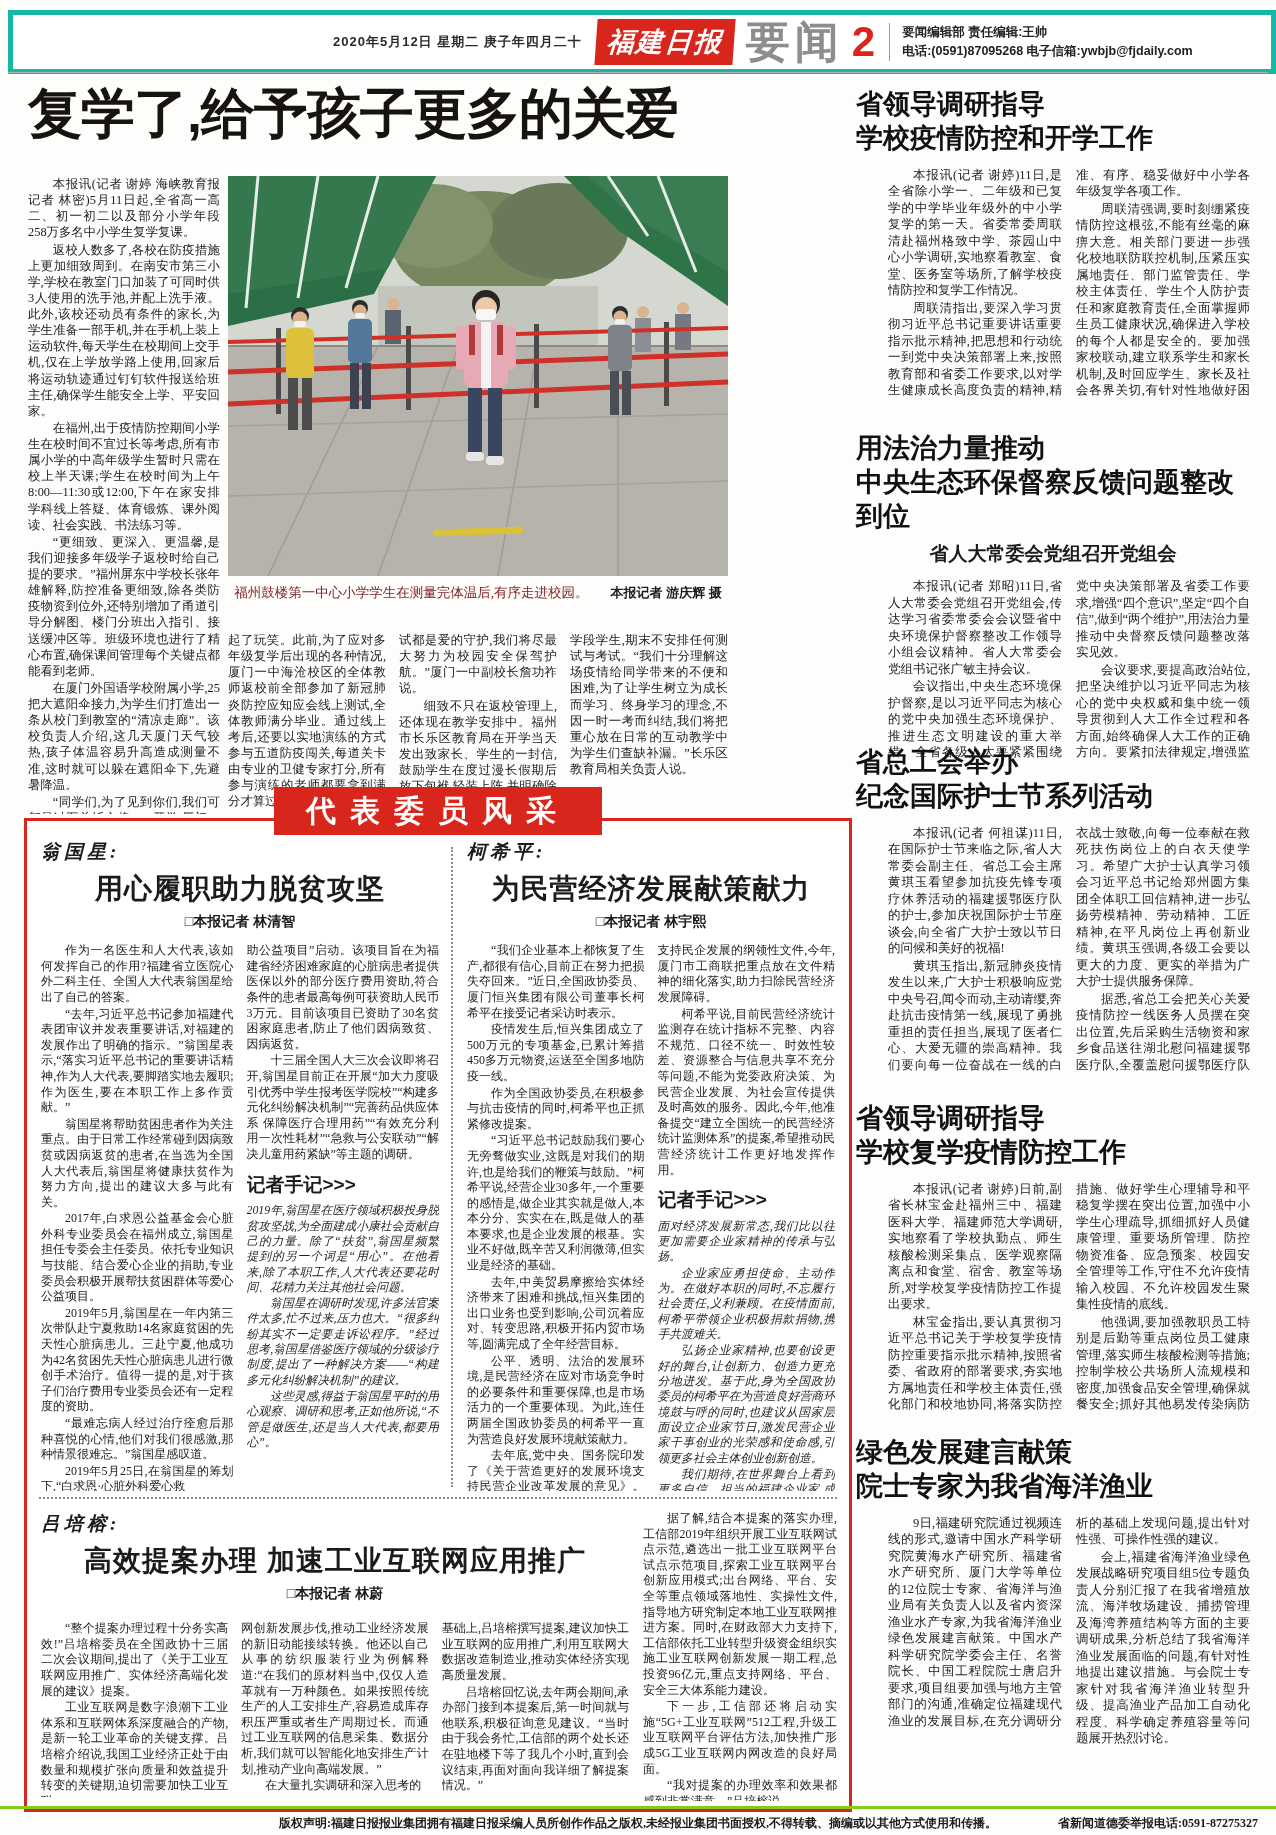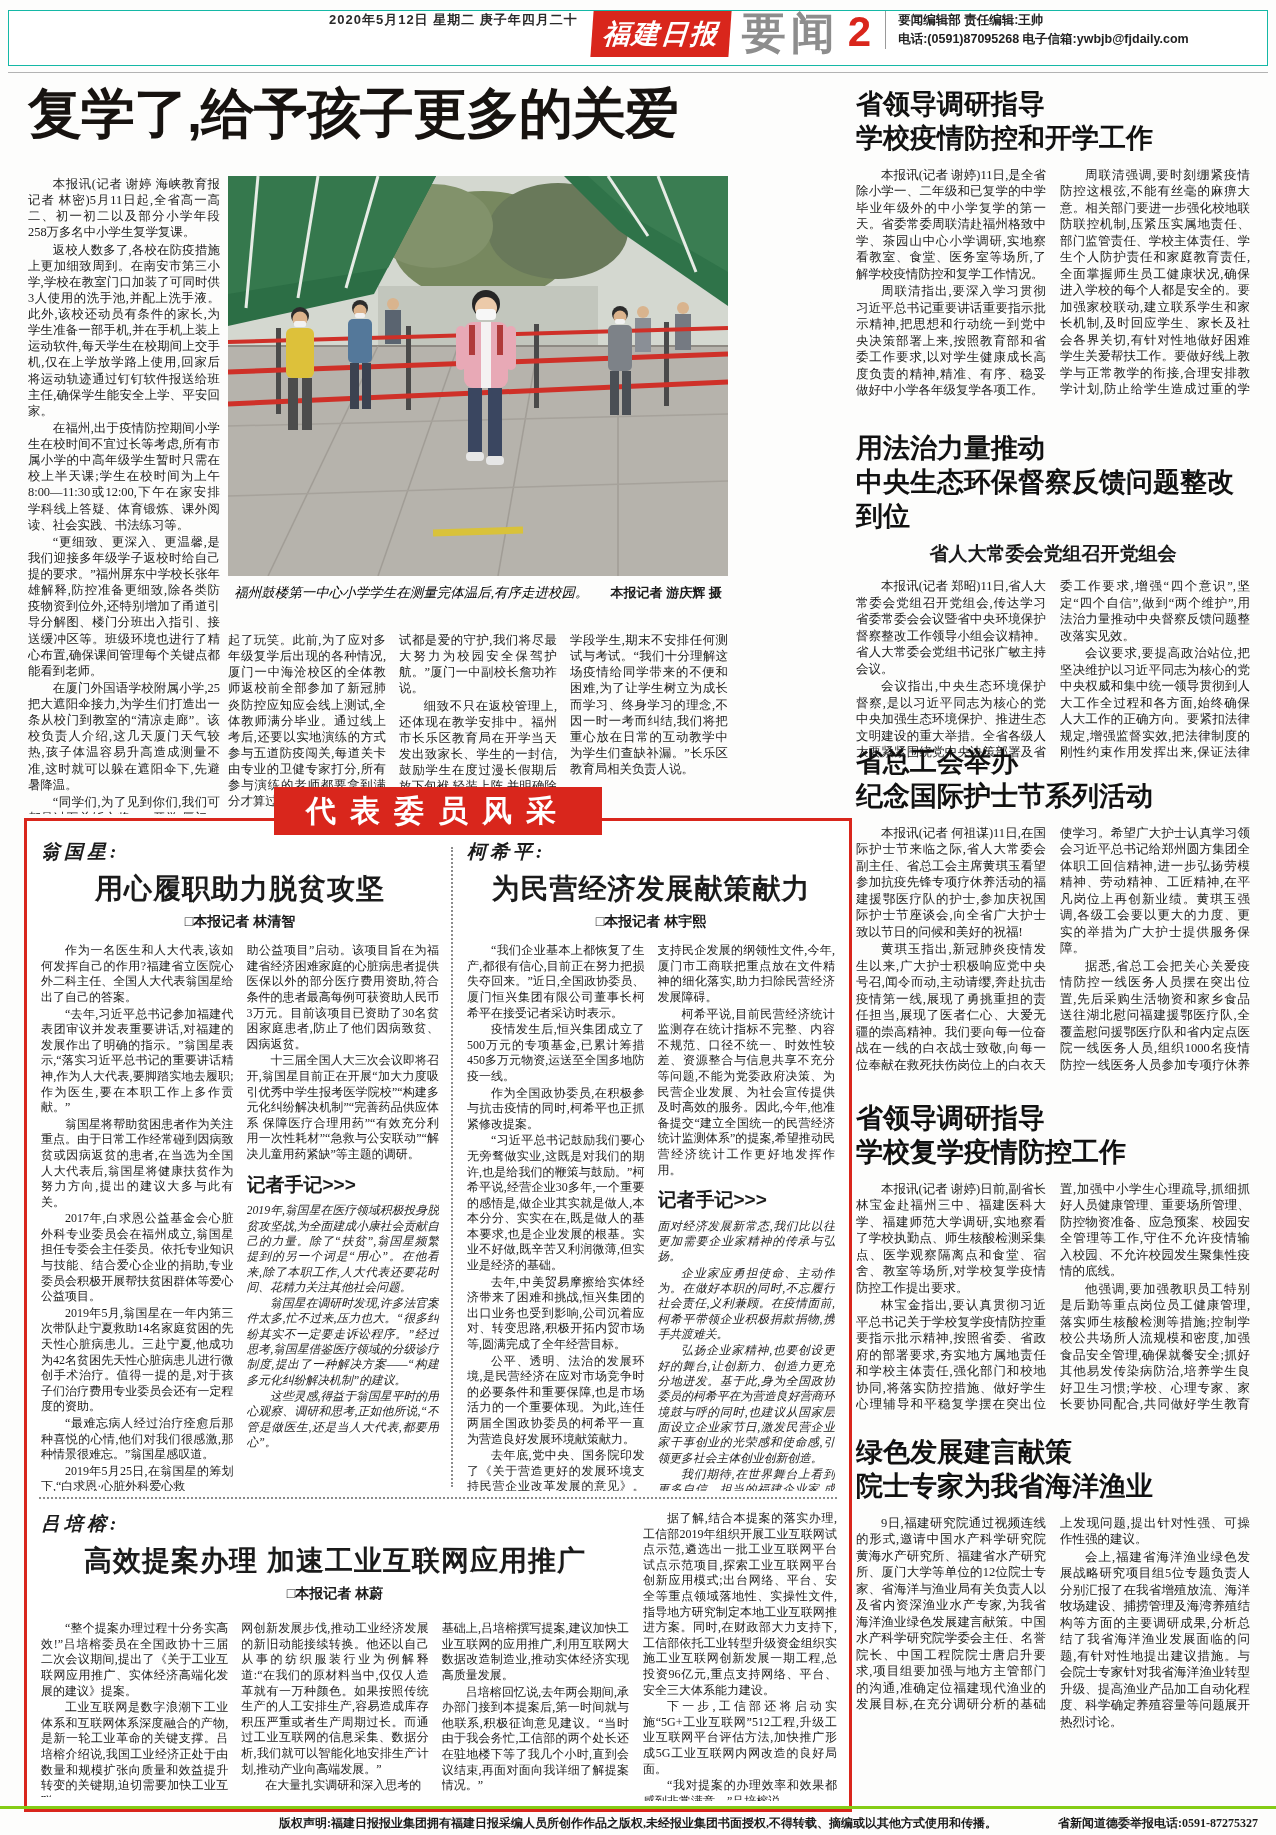--- a/index.html
+++ b/index.html
@@ -3,35 +3,35 @@
 <meta charset="utf-8">
 <style>
   html,body{margin:0;padding:0;}
   body{width:1276px;height:1835px;position:relative;background:#fdfdfc;color:#1b1b1b;
        font-family:"Liberation Serif","DejaVu Serif",serif;overflow:hidden;}
   .abs{position:absolute;}
   .hei{font-family:"Liberation Sans","DejaVu Sans",sans-serif;}
   p{margin:0 0 1px 0;text-indent:2em;text-align:justify;}
   .cont-first p:first-child{text-indent:0;}
   
-  .header{left:8px;top:10px;width:1258px;height:54px;border:1px solid #14b8a6;display:flex;align-items:flex-start;background:#fff;}
+  .header{left:8px;top:10px;width:1258px;height:54px;border:5px solid #14b8a6;display:flex;align-items:center;background:#fff;}
   .date-line{margin-left:320px;font-size:13px;font-weight:bold;color:#2a2a2a;letter-spacing:1px;}
   .masthead{margin-left:14px;width:138px;height:46px;background:#d9261c;color:#fff;display:flex;align-items:center;justify-content:center;
             font-size:27px;font-weight:bold;font-style:italic;transform:skewX(-4deg);letter-spacing:2px;}
   .section-label{margin-left:12px;font-size:44px;font-weight:900;color:#8d8d8d;letter-spacing:5px;line-height:1;}
   .page-number{margin-left:8px;font-size:42px;font-weight:900;color:#d9261c;line-height:1;}
   .hvline{width:1px;height:38px;background:#9a9a9a;margin:0 12px 0 14px;}
   .editor-info{font-size:12.5px;font-weight:bold;color:#222;line-height:1.55;}
   .header-rule{left:8px;top:72px;width:1260px;height:1px;background:#b3b3b3;}
   
   .main-headline{left:28px;top:84px;width:720px;font-size:54px;font-weight:900;letter-spacing:-1px;color:#171310;line-height:1.1;}
   .main-left{left:28px;top:176px;width:192px;height:638px;overflow:hidden;font-size:12.4px;line-height:1.3;}
   .photo-wrap{left:228px;top:176px;width:500px;height:400px;overflow:hidden;background:#cfd3cc;}
   .caption{left:228px;top:584px;width:500px;display:flex;justify-content:center;gap:22px;align-items:baseline;}
-  .caption .cap{font-style:italic;font-size:13.5px;color:#000000;}
+  .caption .cap{font-size:13.5px;color:#7f1d1d;}
   .caption .credit{font-weight:bold;font-size:13px;}
   .below-photo{left:228px;top:632px;width:500px;height:198px;display:flex;gap:13px;}
   .below-photo .col{flex:1;overflow:hidden;font-size:12.4px;line-height:1.3;}
   
   .repbox{left:24px;top:818px;width:822px;height:988px;border:3px solid #d9261c;background:#fff;}
   .rep-banner{position:absolute;left:50%;transform:translateX(-50%);top:-34px;height:48px;padding:0 32px;background:#d9261c;color:#fff;
               display:flex;align-items:center;font-size:30px;font-weight:900;letter-spacing:14px;}
   .rep-art{position:absolute;}
   .rep-author{font-style:italic;font-size:19px;font-weight:bold;letter-spacing:4px;}
   .rep-title{text-align:center;font-size:28px;font-weight:900;letter-spacing:1px;margin-top:8px;line-height:1.15;}
@@ -44,21 +44,21 @@
   .hdot{position:absolute;border-top:2px dotted #8a8a8a;}
   .art-c-wrap{position:absolute;left:14px;right:12px;top:690px;bottom:8px;display:flex;gap:14px;}
   .art-c-main{width:588px;}
   .art-c-cols{display:flex;gap:13px;margin-top:18px;height:176px;}
   .art-c-cols .col{flex:1;overflow:hidden;font-size:12px;line-height:1.3;}
   .art-c-col4{flex:1;overflow:hidden;font-size:12px;line-height:1.3;}
   
   .side-art{left:856px;width:394px;position:absolute;}
   .side-title{font-size:27px;font-weight:900;line-height:1.25;letter-spacing:0px;color:#111;}
   .side-subtitle{font-size:19px;font-weight:bold;margin-top:8px;text-align:center;}
-  .side-body{margin-top:11px;column-count:2;column-gap:14px;overflow:hidden;font-size:12.5px;line-height:1.32;}
+  .side-body{margin-top:11px;column-count:2;column-gap:14px;overflow:hidden;font-size:12.5px;line-height:1.32;margin-left:32px;}
   
   .footer{left:0;top:1806px;width:1276px;height:29px;border-top:3px solid #84cc16;display:flex;align-items:center;}
   .footer .copyright{margin:0 auto;font-size:12px;font-weight:bold;}
   .footer .hotline{position:absolute;right:18px;font-size:12px;font-weight:bold;}
 </style>
 </head>
 <body>
 
 <div class="abs header">
   <div class="date-line hei">2020年5月12日 星期二 庚子年四月二十</div>

